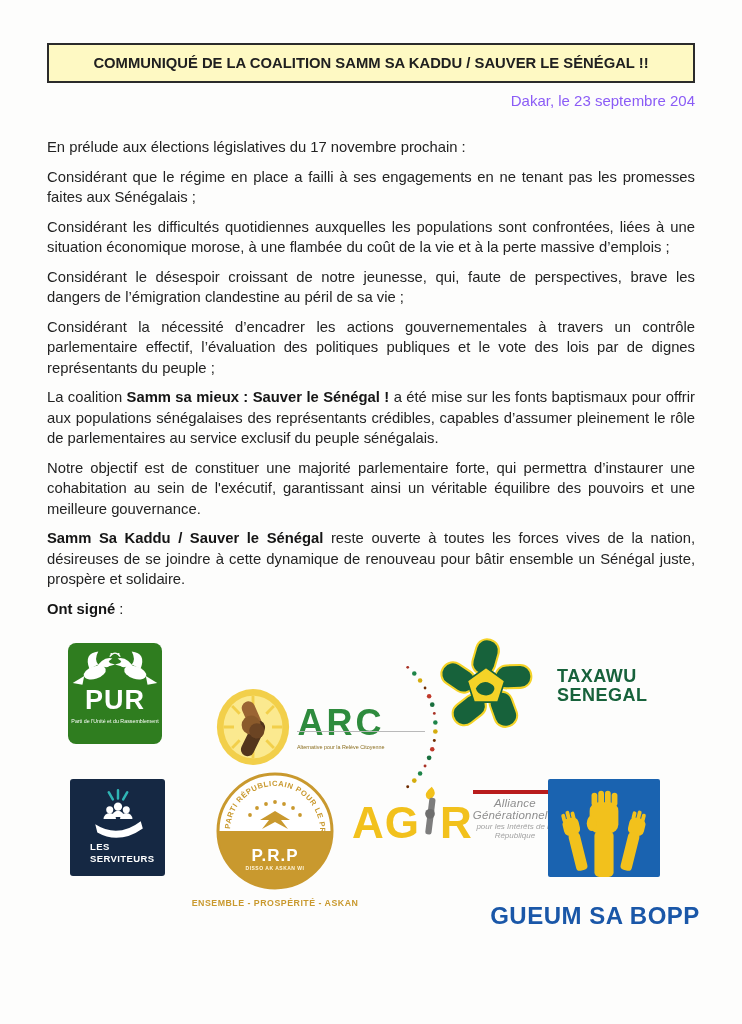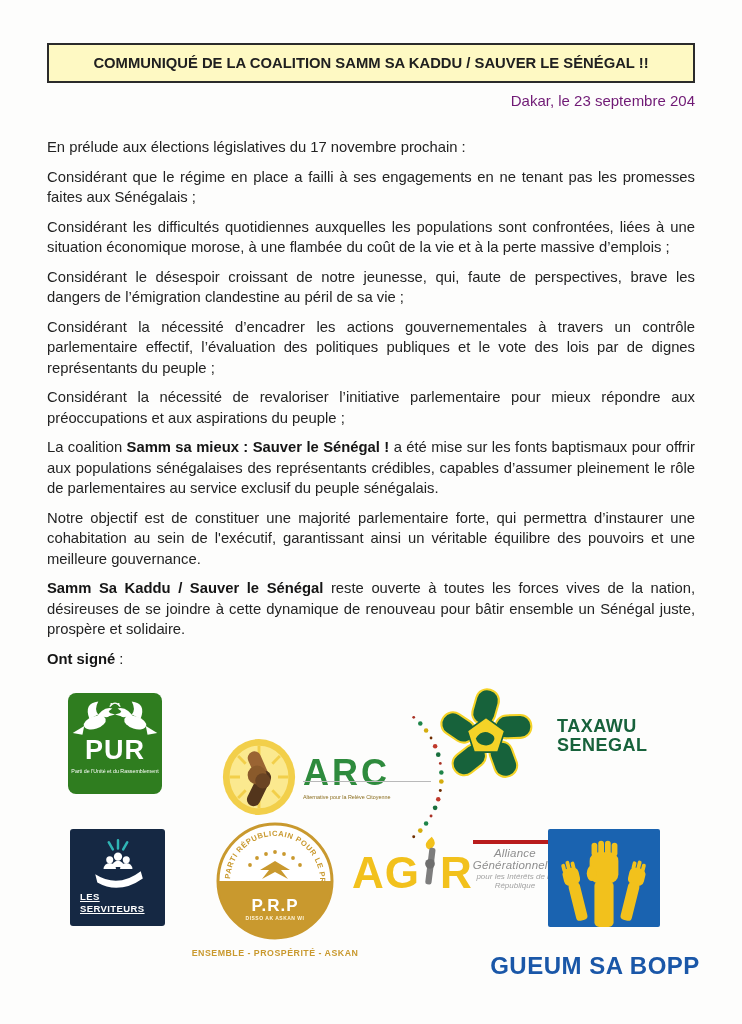--- a/index.html
+++ b/index.html
@@ -1,51 +1,51 @@
 <!DOCTYPE html>
 <html><head>
 <meta charset="utf-8">
 <style>
   html,body{margin:0;padding:0;background:#e9e9e9;}
   .page{width:742px;height:1024px;background:#fdfdfc;position:relative;overflow:hidden;
         font-family:"Liberation Sans",sans-serif;color:#1e1e1e;margin:0 auto;}
   .content{padding:0 47px;}
   .title-box{margin-top:43px;border:2px solid #2b2b2b;padding:10px 6px;background:#fef9c3;}
   .title{font-weight:bold;font-size:14.8px;text-align:center;white-space:nowrap;color:#202020;}
-  .date{text-align:right;font-size:15px;margin-top:9px;color:#701a75;}
+  .date{text-align:right;font-size:15px;margin-top:9px;color:#8b5cf6;}
   .body{margin-top:28px;}
   .para{font-size:14.8px;line-height:20.5px;text-align:justify;margin:0 0 9px 0;color:#232323;}
   .para b{color:#151515;}
 
   
   .logos{position:relative;height:312px;margin-top:12px;}
   .logo{position:absolute;}
 
   
   .pur{left:21px;top:12px;width:94px;height:101px;background:#2f7d1f;border-radius:8px;
        display:flex;flex-direction:column;align-items:center;}
   .pur-name{color:#fff;font-weight:bold;font-size:27px;letter-spacing:1px;line-height:1;margin-top:-8px;}
   .pur-sub{color:#fff;font-size:5.3px;margin-top:4px;white-space:nowrap;}
 
   
-  .arc{left:174px;top:26px;display:flex;align-items:center;}
+  .arc{left:168px;top:26px;display:flex;align-items:center;text-align:right;}
   .arc-text{margin-left:6px;position:relative;}
   .arc-abbr{color:#2e8b3d;font-weight:bold;font-size:36px;letter-spacing:3px;line-height:1;}
   .arc-line{position:absolute;left:0;top:26px;width:128px;height:1px;background:#b9b9b9;}
   .arc-tagline{color:#8a6d1e;font-size:5.4px;margin-top:3px;white-space:nowrap;}
 
   
   .taxawu{left:388px;top:4px;display:flex;align-items:center;}
   .taxawu-text{margin-left:20px;color:#17623b;font-weight:800;font-size:18px;line-height:1.08;letter-spacing:.5px;}
 
   
   .serviteurs{left:23px;top:148px;width:95px;height:97px;background:#152843;border-radius:3px;
               display:flex;flex-direction:column;align-items:center;}
-  .serv-text{align-self:flex-start;padding-left:10px;color:#fff;font-weight:bold;font-size:9.5px;
-             line-height:1.25;letter-spacing:.4px;margin-top:-4px;text-decoration:underline;}
+  .serv-text{align-self:flex-start;padding-left:20px;color:#fff;font-weight:bold;font-size:9.5px;
+             line-height:1.25;letter-spacing:.4px;margin-top:-4px;}
 
   
   .prp{left:153px;top:138px;width:150px;display:flex;flex-direction:column;align-items:center;}
   .prp-motto{color:#c9992e;font-weight:bold;font-size:8.8px;letter-spacing:.5px;margin-top:3px;white-space:nowrap;}
 
   
   .agir{left:305px;top:152px;width:136px;display:flex;flex-direction:row;align-items:center;}
   .agir-word{display:flex;align-items:flex-end;color:#f2c11c;font-weight:800;font-size:44px;line-height:.82;letter-spacing:1px;}
   .agir-tags{border-top:4px solid #b91c1c;margin-top:6px;padding-top:3px;text-align:center;font-style:italic;}
   .agir-tag1{color:#8f8f8f;font-size:11.5px;letter-spacing:.2px;}
@@ -67,21 +67,20 @@
     </div>
 
     <div class="date">Dakar, le 23 septembre 204</div>
 
     <div class="body" id="body-paragraphs">
         <p class="para"><span>En prélude aux élections législatives du 17 novembre prochain :</span></p>
         <p class="para"><span>Considérant que le régime en place a failli à ses engagements en ne tenant pas les promesses faites aux Sénégalais ;</span></p>
         <p class="para"><span>Considérant les difficultés quotidiennes auxquelles les populations sont confrontées, liées à une situation économique morose, à une flambée du coût de la vie et à la perte massive d’emplois ;</span></p>
         <p class="para"><span>Considérant le désespoir croissant de notre jeunesse, qui, faute de perspectives, brave les dangers de l’émigration clandestine au péril de sa vie ;</span></p>
         <p class="para"><span>Considérant la nécessité d’encadrer les actions gouvernementales à travers un contrôle parlementaire effectif, l’évaluation des politiques publiques et le vote des lois par de dignes représentants du peuple ;</span></p>
-        <p class="para"><span>Considérant la nécessité de revaloriser l’initiative parlementaire pour mieux répondre aux préoccupations et aux aspirations du peuple ;</span></p>
         <p class="para"><span>La coalition </span><b>Samm sa mieux : Sauver le Sénégal !</b><span> a été mise sur les fonts baptismaux pour offrir aux populations sénégalaises des représentants crédibles, capables d’assumer pleinement le rôle de parlementaires au service exclusif du peuple sénégalais.</span></p>
         <p class="para"><span>Notre objectif est de constituer une majorité parlementaire forte, qui permettra d’instaurer une cohabitation au sein de l'exécutif, garantissant ainsi un véritable équilibre des pouvoirs et une meilleure gouvernance.</span></p>
         <p class="para"><b>Samm Sa Kaddu / Sauver le Sénégal</b><span> reste ouverte à toutes les forces vives de la nation, désireuses de se joindre à cette dynamique de renouveau pour bâtir ensemble un Sénégal juste, prospère et solidaire.</span></p>
         <p class="para"><b>Ont signé</b><span> :</span></p>
       </div>
 
     <div class="logos">
 
       <div class="logo pur">
         <svg width="88" height="52" viewBox="0 0 100 56">

